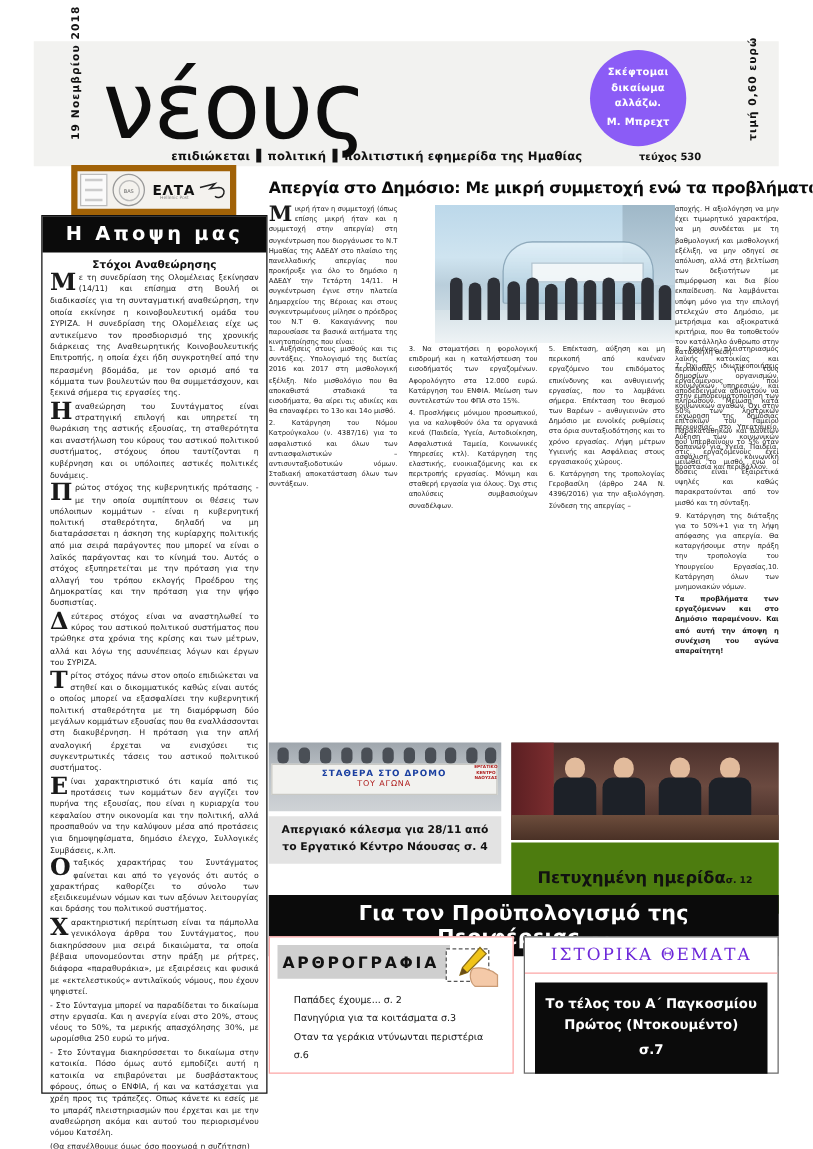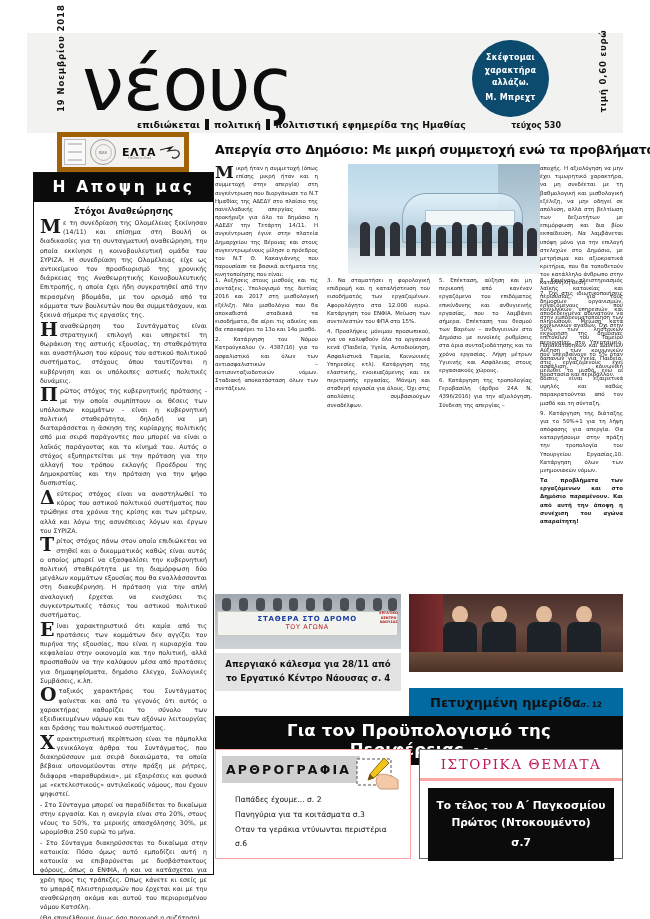--- a/index.html
+++ b/index.html
@@ -37,21 +37,21 @@
   .tagline{
     position:absolute;left:110px;top:86px;
     font-size:9.3px;font-weight:bold;color:#111;letter-spacing:.1px;white-space:nowrap;
   }
   .tagline .sep{
     display:inline-block;width:4px;height:11px;background:#111;
     vertical-align:-2px;margin:0 5px;
   }
   .quote-circle{
     position:absolute;right:74px;top:7px;width:77px;height:77px;border-radius:50%;
-    background:#0c4a6e;color:#fff;display:flex;flex-direction:column;
+    background:#8b5cf6;color:#fff;display:flex;flex-direction:column;
     align-items:center;justify-content:center;text-align:center;
     font-size:8px;font-weight:bold;line-height:1.55;letter-spacing:.2px;
   }
   .quote-circle .auth{margin-top:3px;}
   .issue{
     position:absolute;right:62px;top:88px;font-size:8px;font-weight:bold;color:#111;
   }
 
   
   .elta{
@@ -181,21 +181,21 @@
     width:16px;height:17px;border-radius:50% 50% 45% 45%;background:#e2bb9c;margin:0 auto;
   }
   .feat-right .ph .pers .bd{
     width:34px;height:30px;background:#1d2128;border-radius:8px 8px 0 0;margin-top:-1px;
   }
   .feat-right .ph .curt{
     position:absolute;left:0;top:0;width:16%;height:100%;
     background:linear-gradient(90deg,#5a1f22,#7c2d2f);
   }
   .feat-right .cap{
-    background:#0369a1;margin-top:16px;padding:7px 4px;
+    background:#4d7c0f;margin-top:2px;padding:21px 4px;
     font-size:13px;font-weight:bold;text-align:center;color:#111;
   }
   .cap .pg{font-size:7.4px;font-weight:bold;}
 
   
   .budget{
     position:absolute;left:215px;top:716px;width:408px;
     background:#0b0b0b;color:#fff;text-align:center;
     padding:5px 0 6px;font-size:16.5px;font-weight:bold;letter-spacing:.2px;
   }
@@ -216,43 +216,43 @@
   }
   .arth ul{list-style:none;margin:10px 12px 0;padding:0 7px;}
   .arth li{font-size:7.6px;line-height:1.95;color:#111;}
 
   .hist{
     position:absolute;left:419px;top:749px;width:204px;height:110px;
     border:1px solid #6a6a6a;box-sizing:border-box;background:#fff;
   }
   .hist .hd{
     text-align:center;font-family:"DejaVu Serif","Liberation Serif",serif;
-    font-size:13.5px;letter-spacing:1.6px;padding:6px 0 6px;color:#be185d;
-    border-bottom:3px solid #fca5a5;
+    font-size:13.5px;letter-spacing:1.6px;padding:6px 0 6px;color:#6d28d9;
+    border-bottom:1px solid #fca5a5;
   }
   .hist .blk{
     background:#0b0b0b;color:#fff;margin:7px 8px;padding:9px 6px 10px;
     text-align:center;font-size:10.6px;font-weight:bold;line-height:1.62;
   }
   .hist .blk .pg{display:block;margin-top:3px;}
 </style>
 </head>
 <body>
 
 <div class="page">
 
   <div class="masthead">
     <div class="date-vert">19 Νοεμβρίου 2018</div>
     <div class="title-big">νέους</div>
     <div class="tagline">
       <span>επιδιώκεται</span><span class="sep"></span><span>πολιτική</span><span class="sep"></span><span>πολιτιστική εφημερίδα της Ημαθίας</span>
     </div>
     <div class="quote-circle">
       <span>Σκέφτομαι</span>
-      <span>χαρακτήρα</span>
+      <span>δικαίωμα</span>
       <span>αλλάζω.</span>
       <span class="auth">Μ. Μπρεχτ</span>
     </div>
     <div class="price-vert">τιμή 0,60 ευρώ</div>
     <div class="issue">τεύχος 530</div>
   </div>
 
   <div class="elta">
     <div class="stamp1">
         <i></i>

